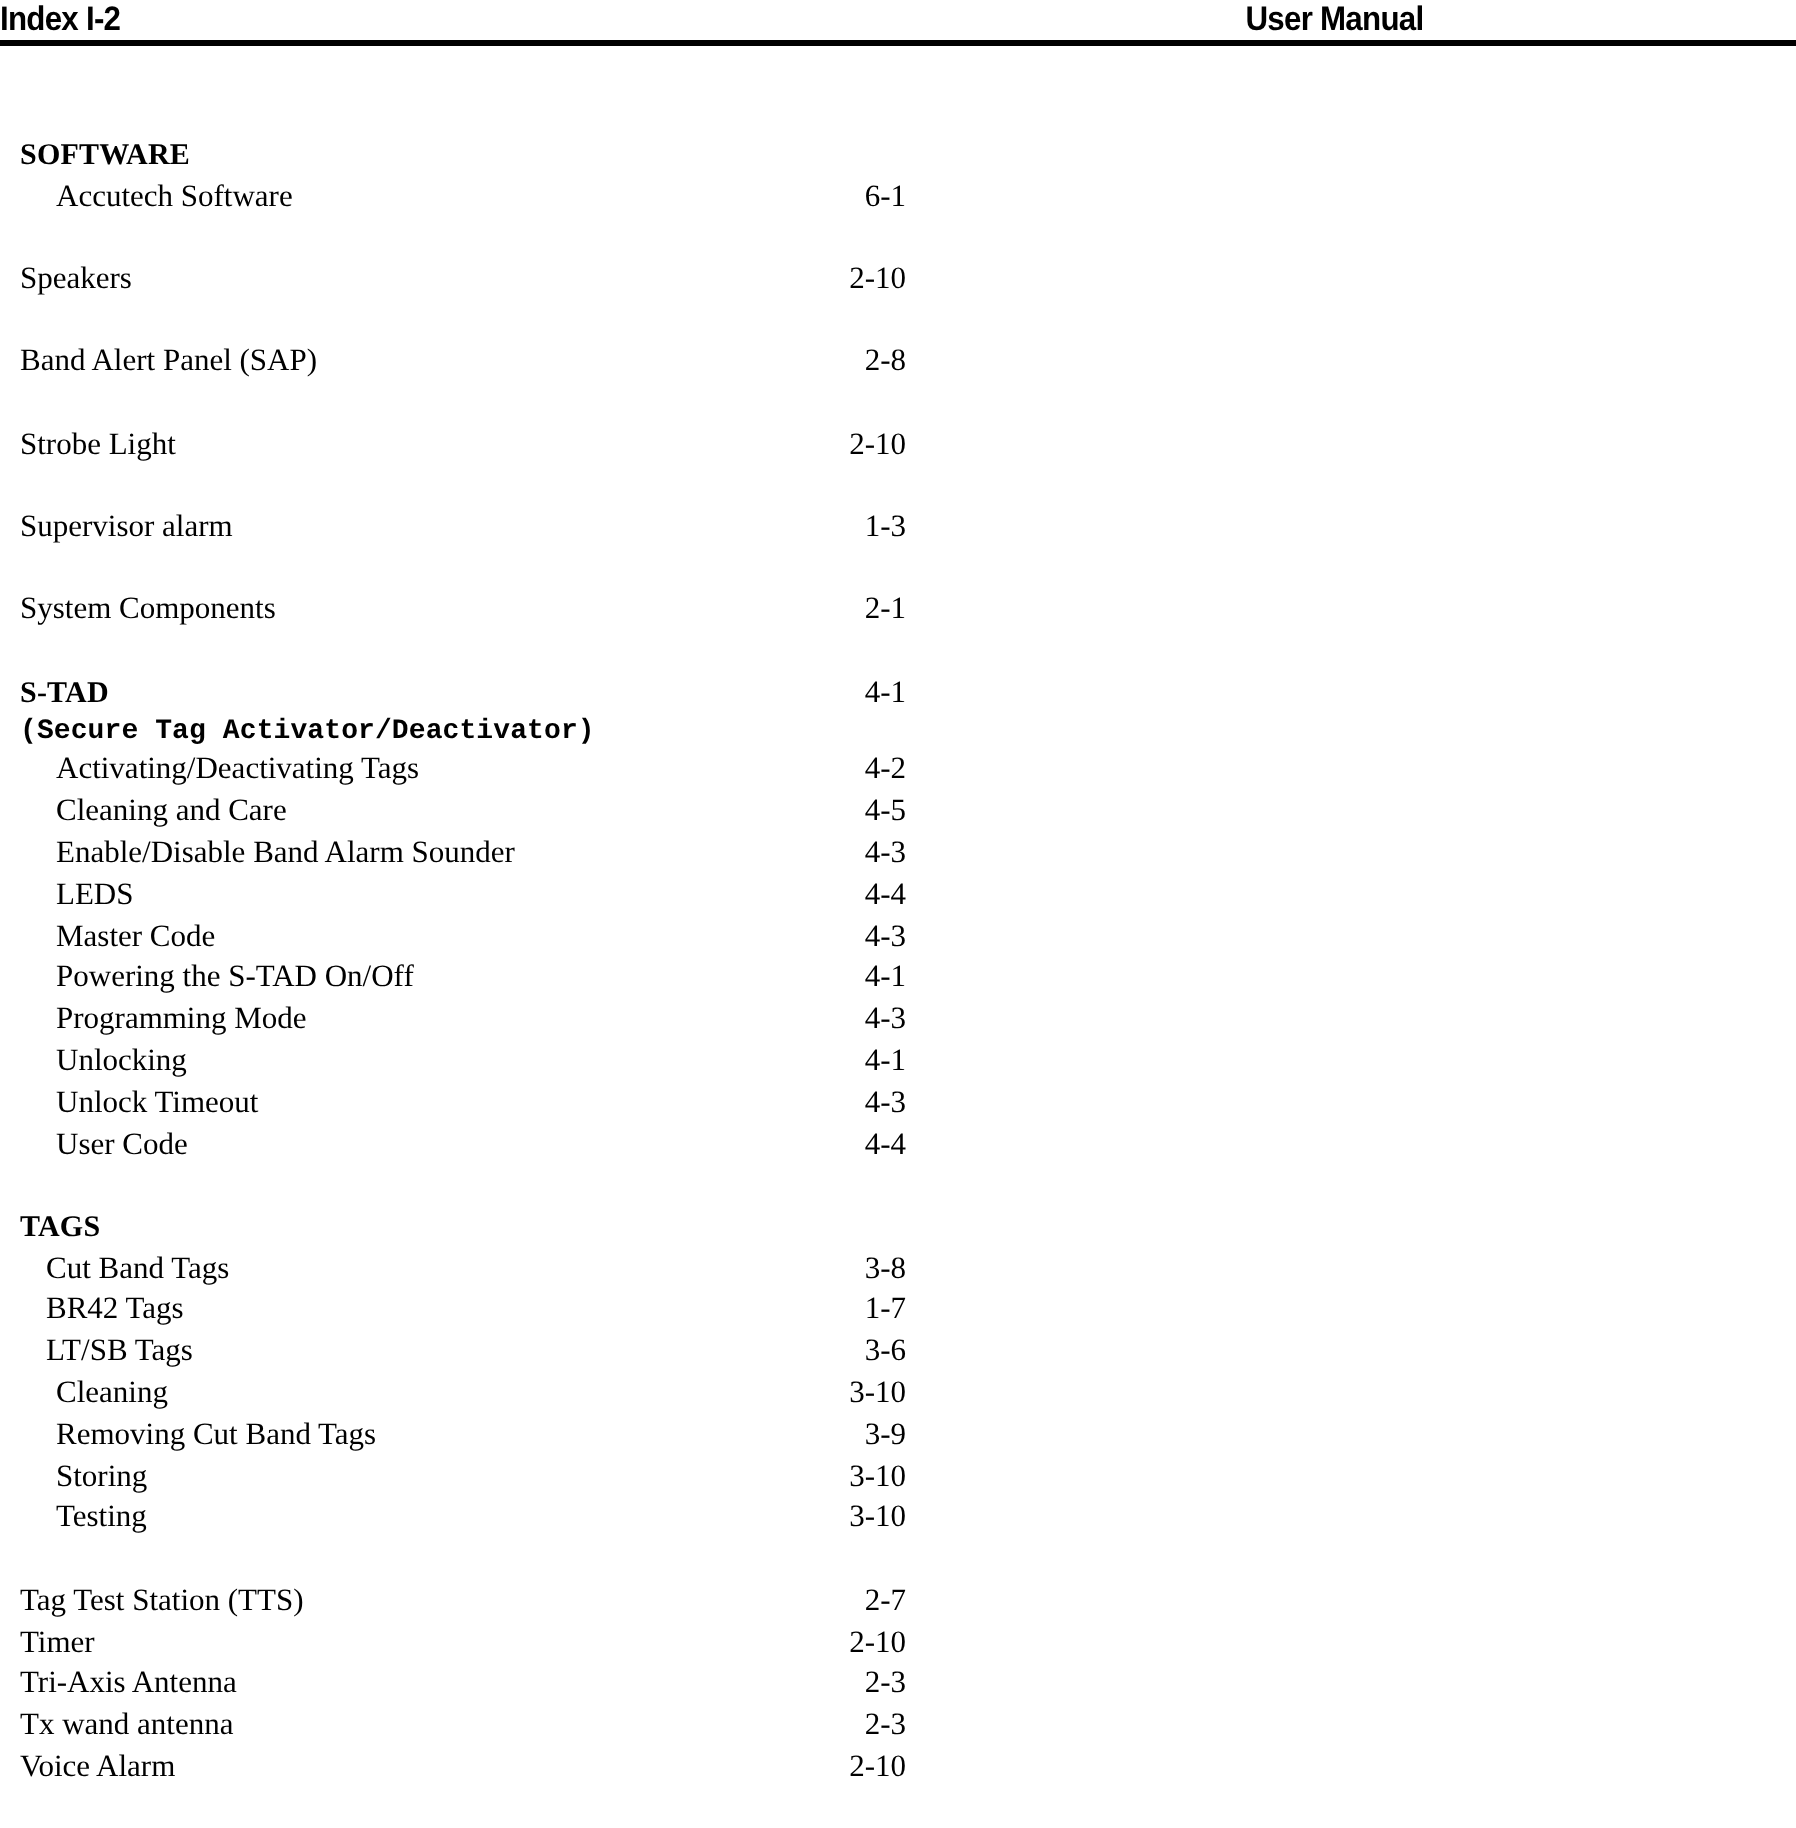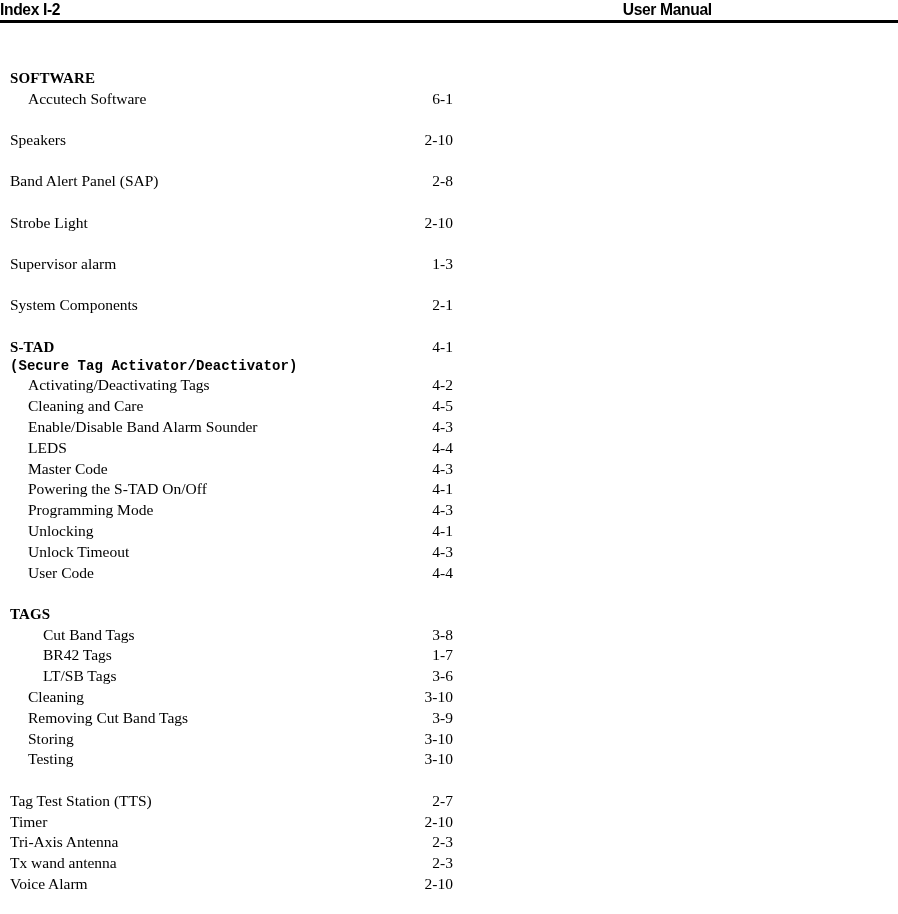--- a/index.html
+++ b/index.html
@@ -78,21 +78,21 @@
     top: 0;
     width: 413px;
     text-align: right;
     font-size: 15.5px;
     margin-left: 40px;
   }
 
   
   .lvl0 .label { padding-left: 10px; }
   .lvl1 .label { padding-left: 28px; }
-  .lvl2 .label { padding-left: 23px; margin-left: 20px; }
+  .lvl2 .label { padding-left: 23px; }
 
   
   .section .label {
     font-weight: bold;
     font-size: 15px;
     letter-spacing: 0.1px;
   }
   .section-sub .label {
     font-weight: bold;
     font-size: 14px;

